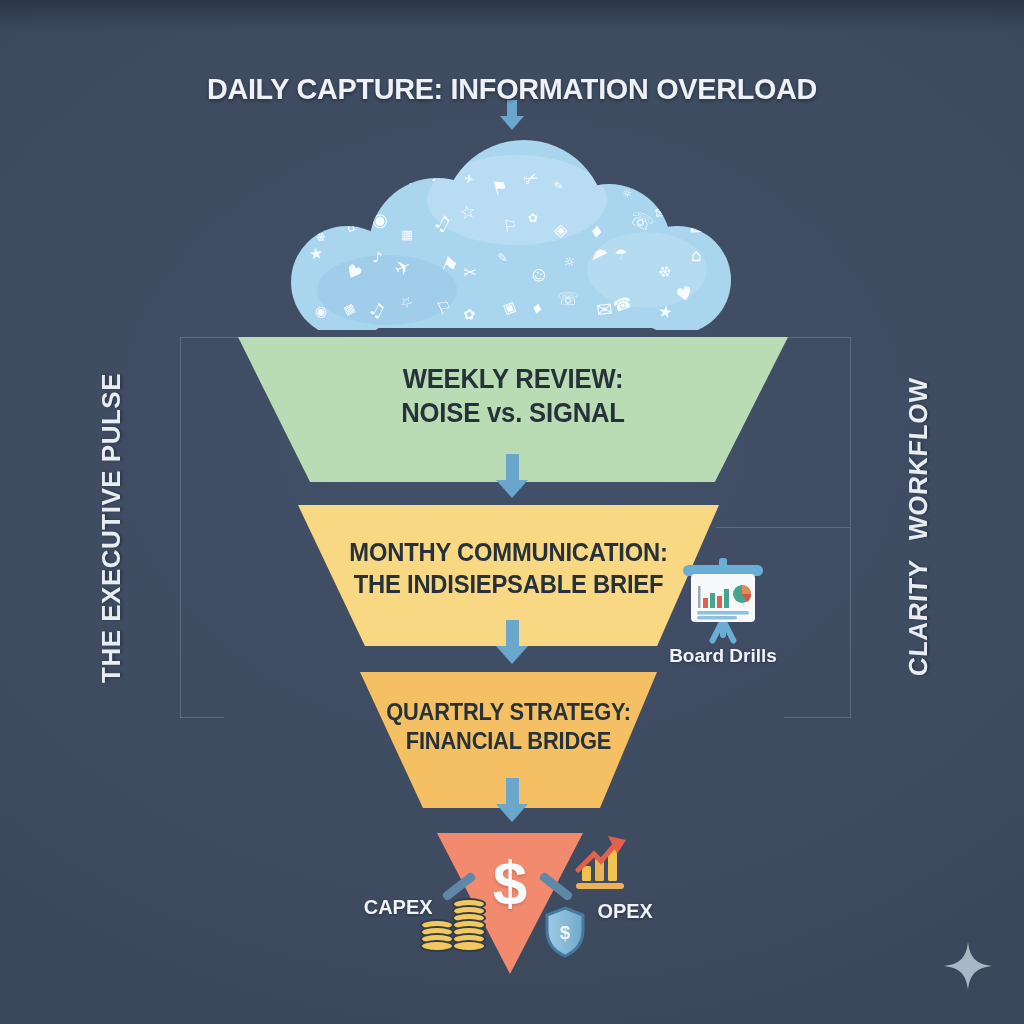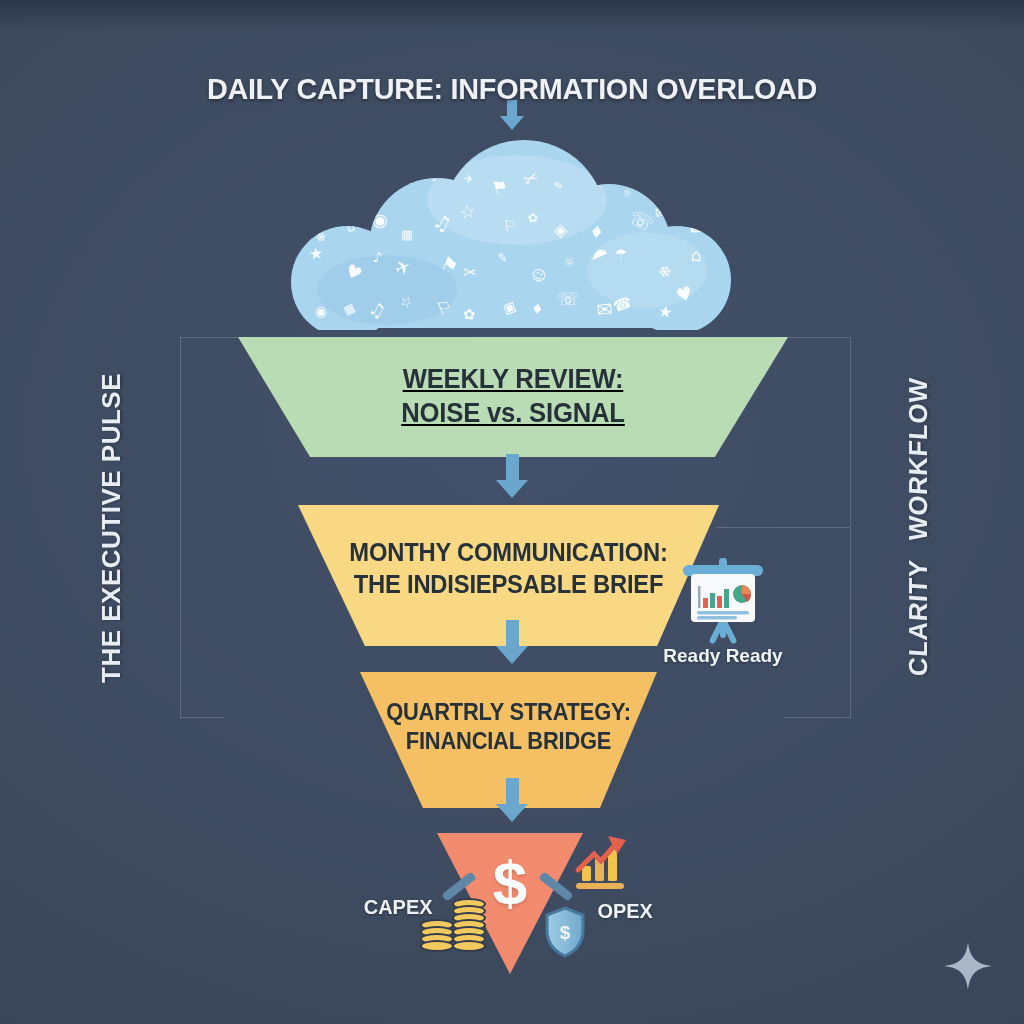--- a/index.html
+++ b/index.html
@@ -28,22 +28,22 @@
   .arrow-down.sm .head{border-left-width:12px;border-right-width:12px;border-top-width:14px;}
 
   
   .cloud-svg{position:absolute;left:276px;top:140px;z-index:2;}
   #cloud-icon-layer text{fill:rgba(255,255,255,.92);font-family:"DejaVu Sans",sans-serif;}
 
   
   .stage{position:absolute;z-index:3;text-align:center;}
   .stage .heading{font-weight:700;color:var(--ink,#27313a);transform:scaleX(.95);
     line-height:1.26;letter-spacing:-.2px;}
-  .stage-green{left:238px;top:337px;width:550px;height:120px;background:var(--stage-green,#b9dcb5);
-    clip-path:polygon(0 0,100% 0,86.7% 100%,13.1% 100%);text-decoration:underline;}
+  .stage-green{left:238px;top:337px;width:550px;height:145px;background:var(--stage-green,#b9dcb5);
+    clip-path:polygon(0 0,100% 0,86.7% 100%,13.1% 100%);}
   .stage-green .heading{padding-top:25px;font-size:27px;}
   .stage-yellow{left:298px;top:505px;width:421px;height:141px;background:var(--stage-yellow,#f8d883);
     clip-path:polygon(0 0,100% 0,85.3% 100%,15.9% 100%);}
   .stage-yellow .heading{padding-top:32px;font-size:25px;}
   .stage-orange{left:360px;top:672px;width:297px;height:136px;background:var(--stage-orange,#f4c063);
     clip-path:polygon(0 0,100% 0,80.8% 100%,21.2% 100%);}
   .stage-orange .heading{padding-top:26px;font-size:23px;}
 
   
   .fd-row{position:absolute;left:300px;top:430px;width:424px;height:44px;z-index:5;}
@@ -297,21 +297,21 @@
     <rect x="22" y="40" width="5" height="10" fill="#e2614d"></rect>
     <rect x="29" y="35" width="5" height="15" fill="#46a58d"></rect>
     <rect x="36" y="38" width="5" height="12" fill="#e2614d"></rect>
     <rect x="43" y="31" width="5" height="19" fill="#46a58d"></rect>
     <circle cx="61" cy="36" r="9" fill="#46a58d"></circle>
     <path d="M61 36 L61 27 A9 9 0 0 1 70 36 Z" fill="#e8874f"></path>
     <path d="M61 36 L70 36 A9 9 0 0 1 66 44 Z" fill="#d35548"></path>
     <rect x="16" y="53" width="52" height="3.5" rx="1.7" fill="#8fc0de"></rect>
     <rect x="16" y="58" width="40" height="3.5" rx="1.7" fill="#8fc0de"></rect>
   </svg>
-  <div class="board-label">Ready Ready</div>
+  <div class="board-label">Board Drills</div>
 
   <div class="side-label left">THE EXECUTIVE PULSE</div>
   <div class="side-label right">CLARITY WORKFLOW</div>
 
   <svg class="sparkle-svg" width="48" height="48" viewBox="0 0 48 48">
     <path d="M24 0 C26 16 32 22 48 24 C32 26 26 32 24 48 C22 32 16 26 0 24 C16 22 22 16 24 0 Z" fill="#a9b6c6"></path>
   </svg>
 
 </div>
 

